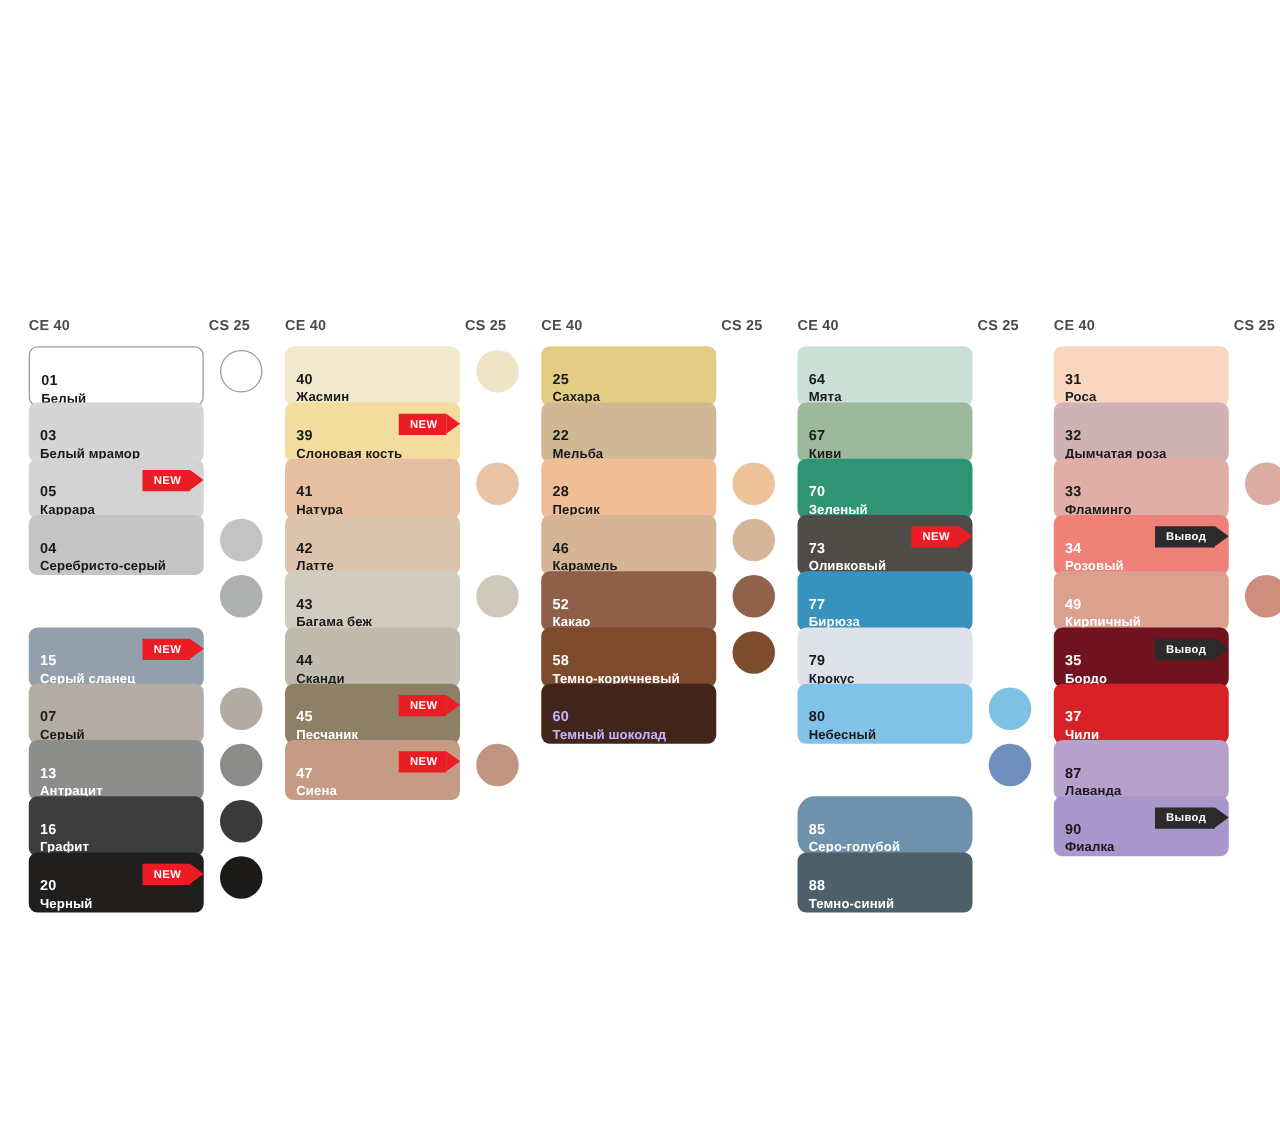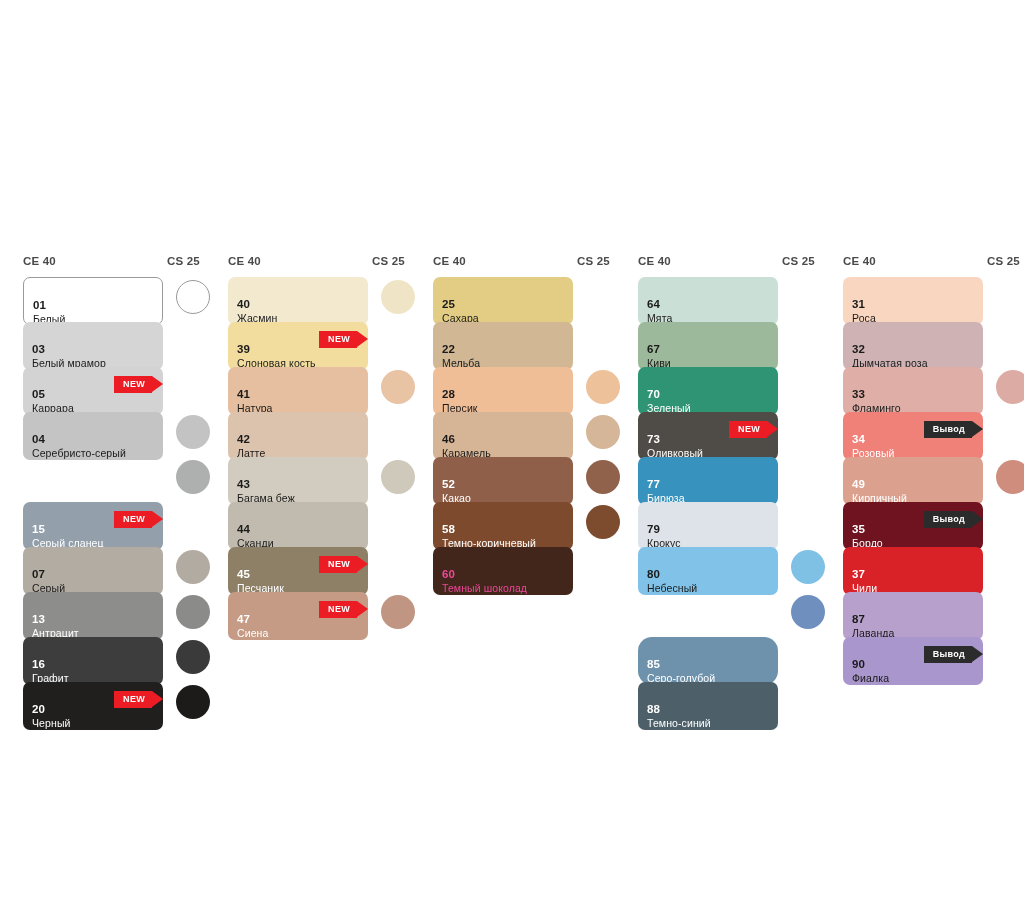--- a/index.html
+++ b/index.html
@@ -59,21 +59,21 @@
   }
   .chip-code {
     font-size: 11.5px;
     font-weight: bold;
     line-height: 13px;
     letter-spacing: 0.2px;
     white-space: nowrap;
   }
   .chip-name {
     font-size: 10.5px;
-    font-weight: normal;
+    font-weight: bold;
     line-height: 15px;
     letter-spacing: 0.1px;
     white-space: nowrap;
   }
   .dot {
     position: absolute;
     left: 162px;
     top: 3px;
     width: 34px;
     height: 34px;
@@ -313,21 +313,21 @@
           <div class="dot" style="background: rgb(144, 97, 75);"></div>
         </div>
         <div class="row">
           <div class="chip" style="background: rgb(125, 74, 45); color: rgb(255, 255, 255);">
             <div class="chip-code">58</div>
             <div class="chip-name">Темно-коричневый</div>
           </div>
           <div class="dot" style="background: rgb(125, 75, 46);"></div>
         </div>
         <div class="row">
-          <div class="chip" style="background: rgb(66, 38, 27); color: #ec4899;">
+          <div class="chip" style="background: rgb(66, 38, 27); color: #c4b5fd;">
             <div class="chip-code">60</div>
             <div class="chip-name">Темный шоколад</div>
           </div>
         </div>
       </div>
     </div>
     <div class="column" style="left: 629px;">
       <div class="col-headers">
         <div class="hdr hdr-ce">CE 40</div>
         <div class="hdr hdr-cs">CS 25</div>

